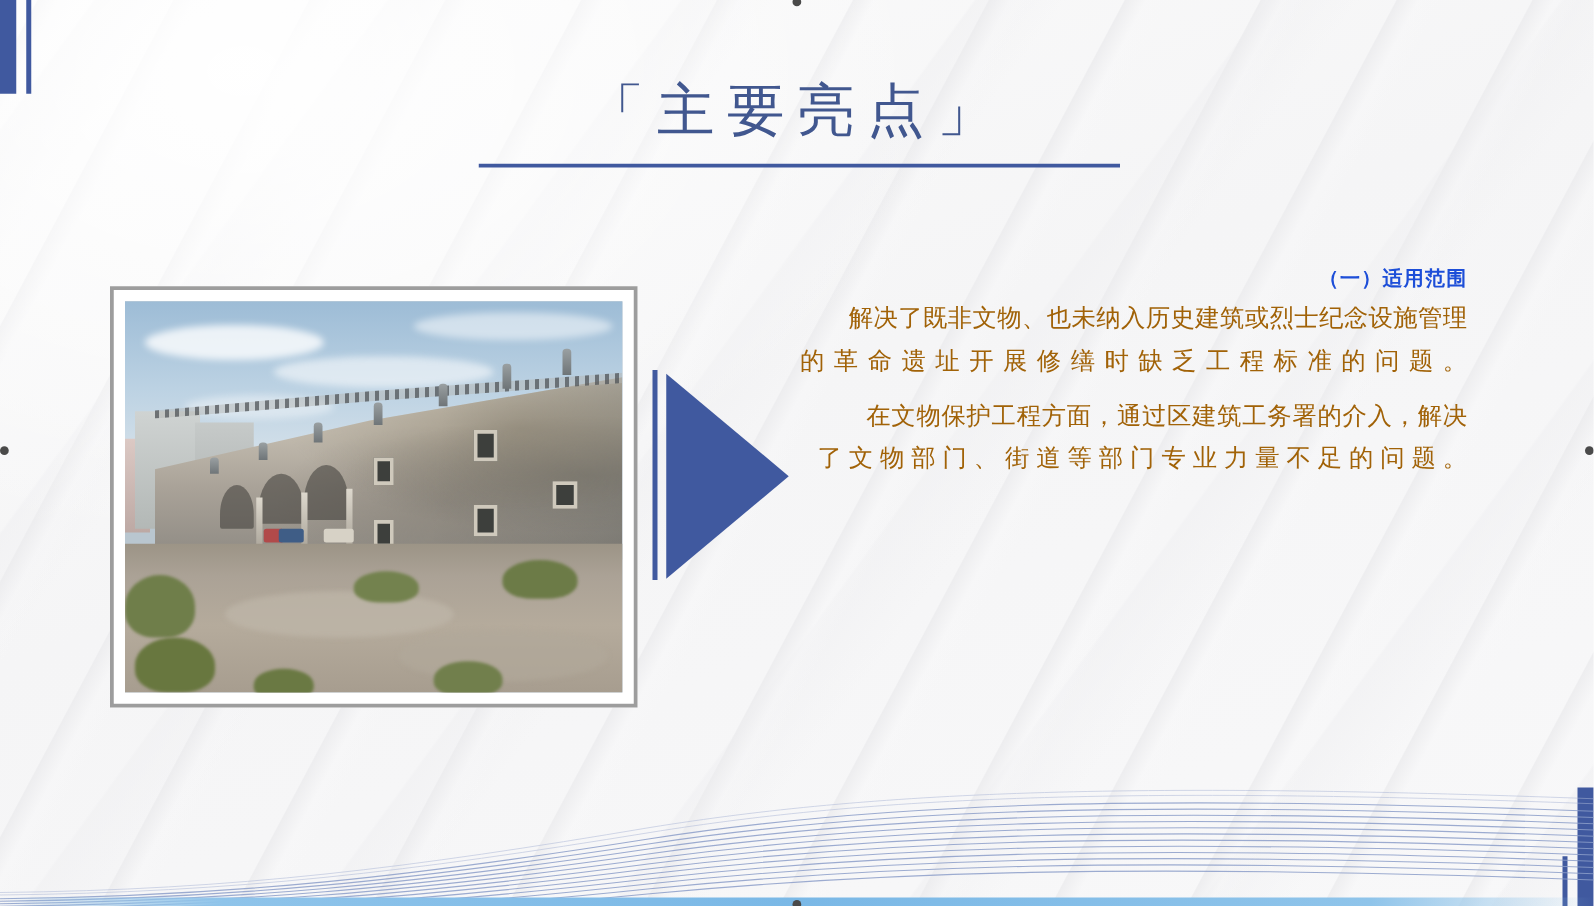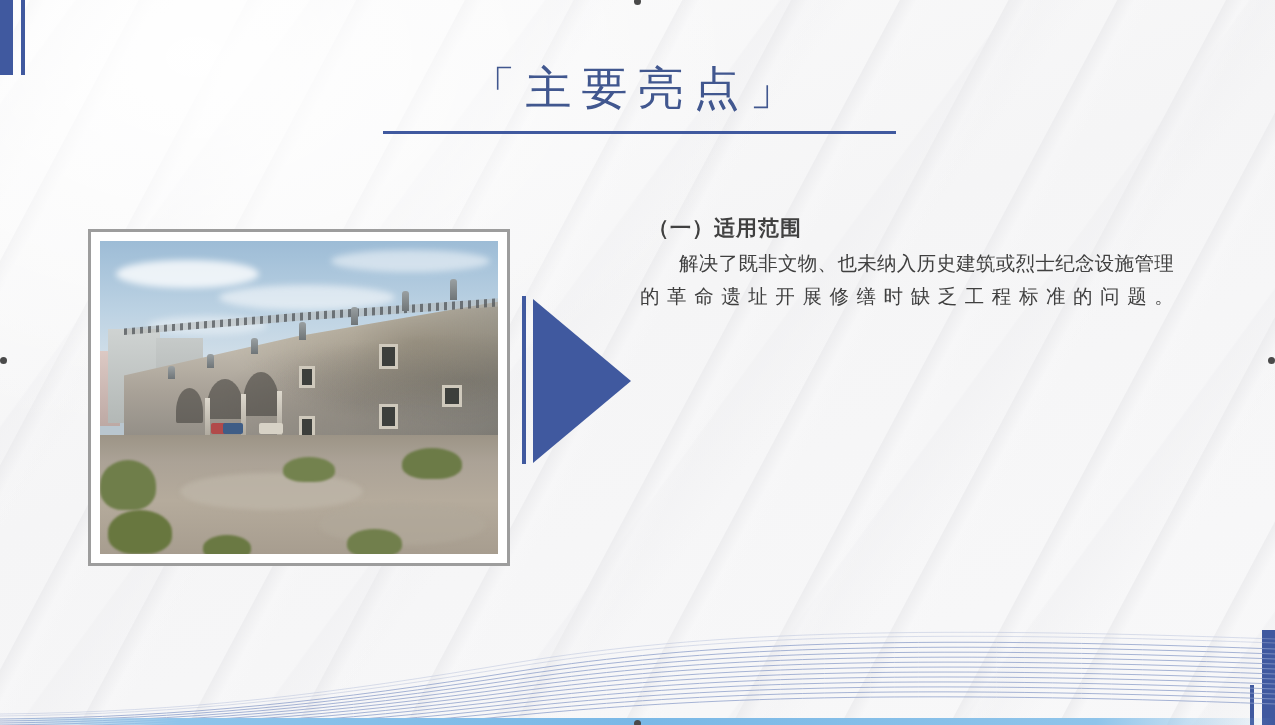--- a/index.html
+++ b/index.html
@@ -257,30 +257,31 @@
   
   .content {
     position: absolute;
     left: 640px;
     top: 212px;
     width: 534px;
   }
   .section { margin-bottom: 11px; }
   .section:last-child { margin-bottom: 0; }
   .section-heading {
-    font-size: 21px;
+    font-size: 16px;
     font-weight: bold;
-    color: #404040;
+    color: #1d4ed8;
     letter-spacing: 1px;
     line-height: 1.5;
     margin: 0 0 3px 8px;
+    text-align: right;
   }
   .section-body {
     font-size: 19.5px;
-    color: #404040;
+    color: #a16207;
     line-height: 1.72;
     letter-spacing: 0.3px;
     text-align: justify;
     text-align-last: justify;
     text-indent: 2em;
     margin: 0;
   }
   .section-body.s2 { margin-left: 14px; width: 520px; }
   .section-body.s3 { width: 534px; }
 
@@ -388,20 +389,21 @@
   <div class="arrow"></div>
 
   <div class="content">
 
     <div class="section">
       <h2 class="section-heading">（一）适用范围</h2>
       <p class="section-body s1">解决了既非文物、也未纳入历史建筑或烈士纪念设施管理的革命遗址开展修缮时缺乏工程标准的问题。</p>
     </div>
 
     <div class="section">
+      <p class="section-body s2">在文物保护工程方面，通过区建筑工务署的介入，解决了文物部门、街道等部门专业力量不足的问题。</p>
     </div>
 
 
   </div>
 
   <svg class="waves" viewBox="0 0 1275 110" preserveAspectRatio="none">
     <g fill="none" stroke="#8c9ec9" stroke-width="0.9" opacity="0.85">
       <path d="M0,104 C190,102 330,86 520,56 C700,28 900,20 1275,34"></path>
       <path d="M0,106 C190,104 330,89 520,60 C700,33 900,25 1275,39"></path>
       <path d="M0,108 C190,106 330,92 520,64 C700,38 900,30 1275,44"></path>

